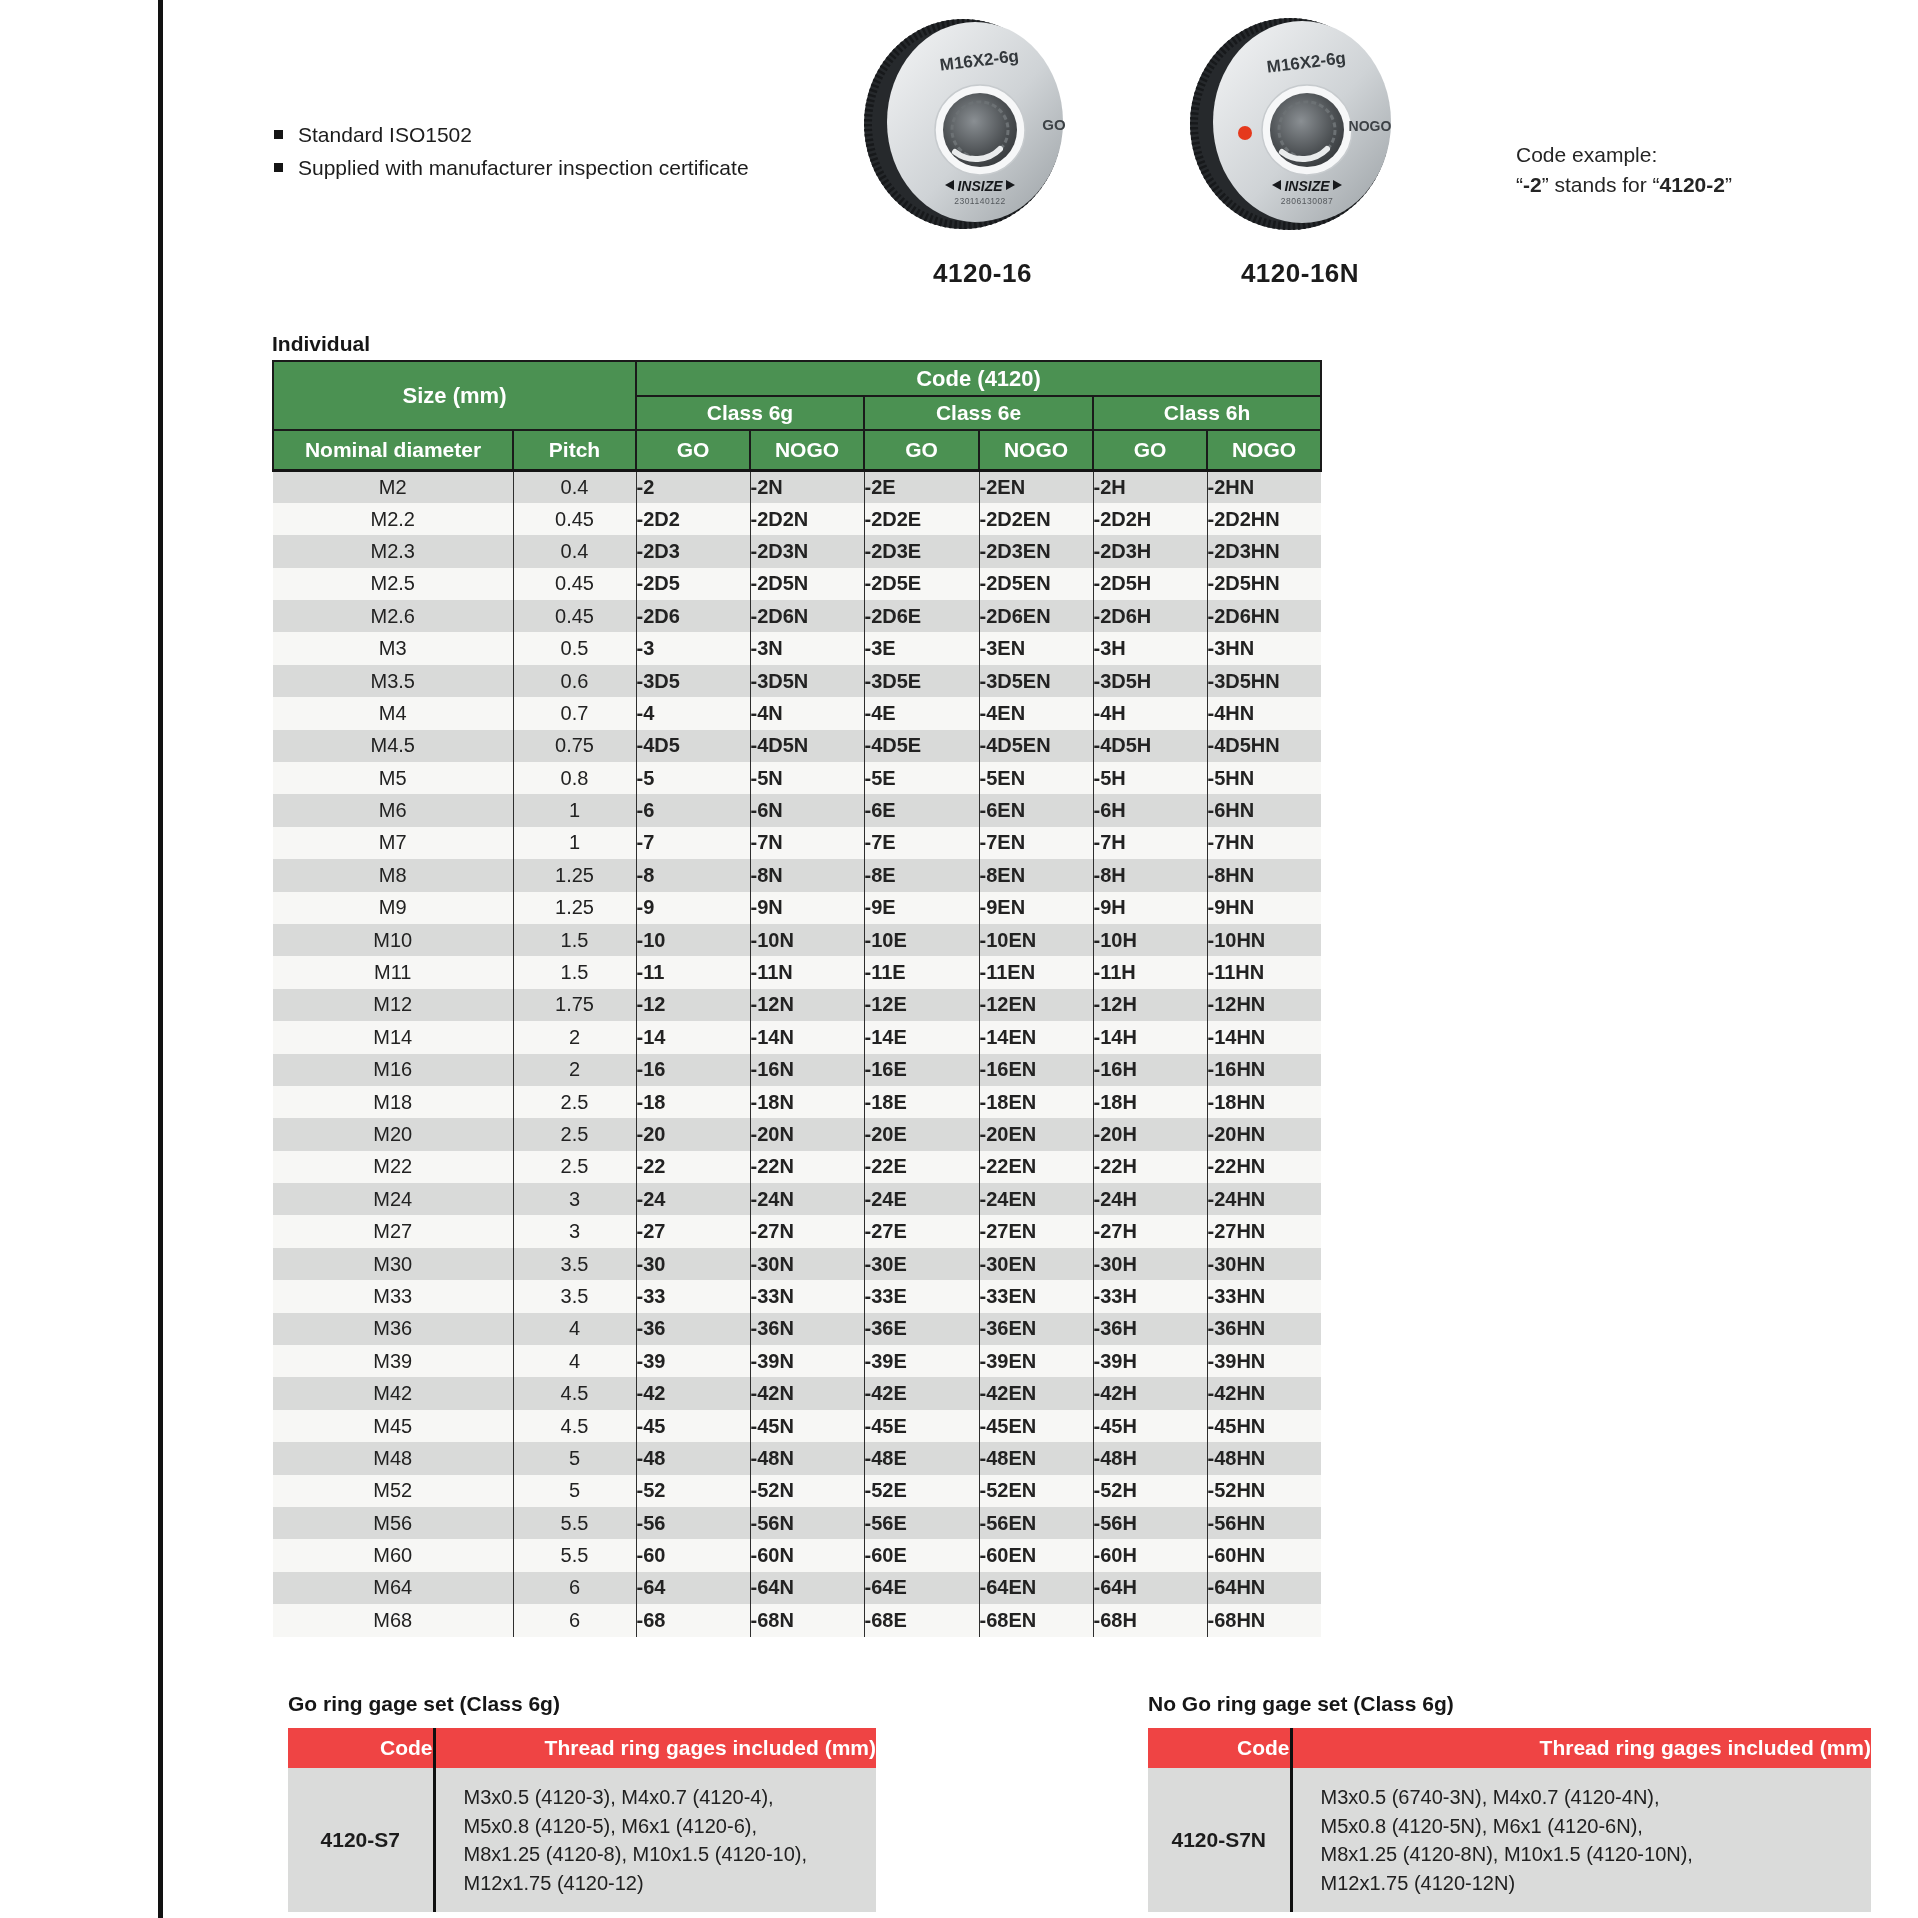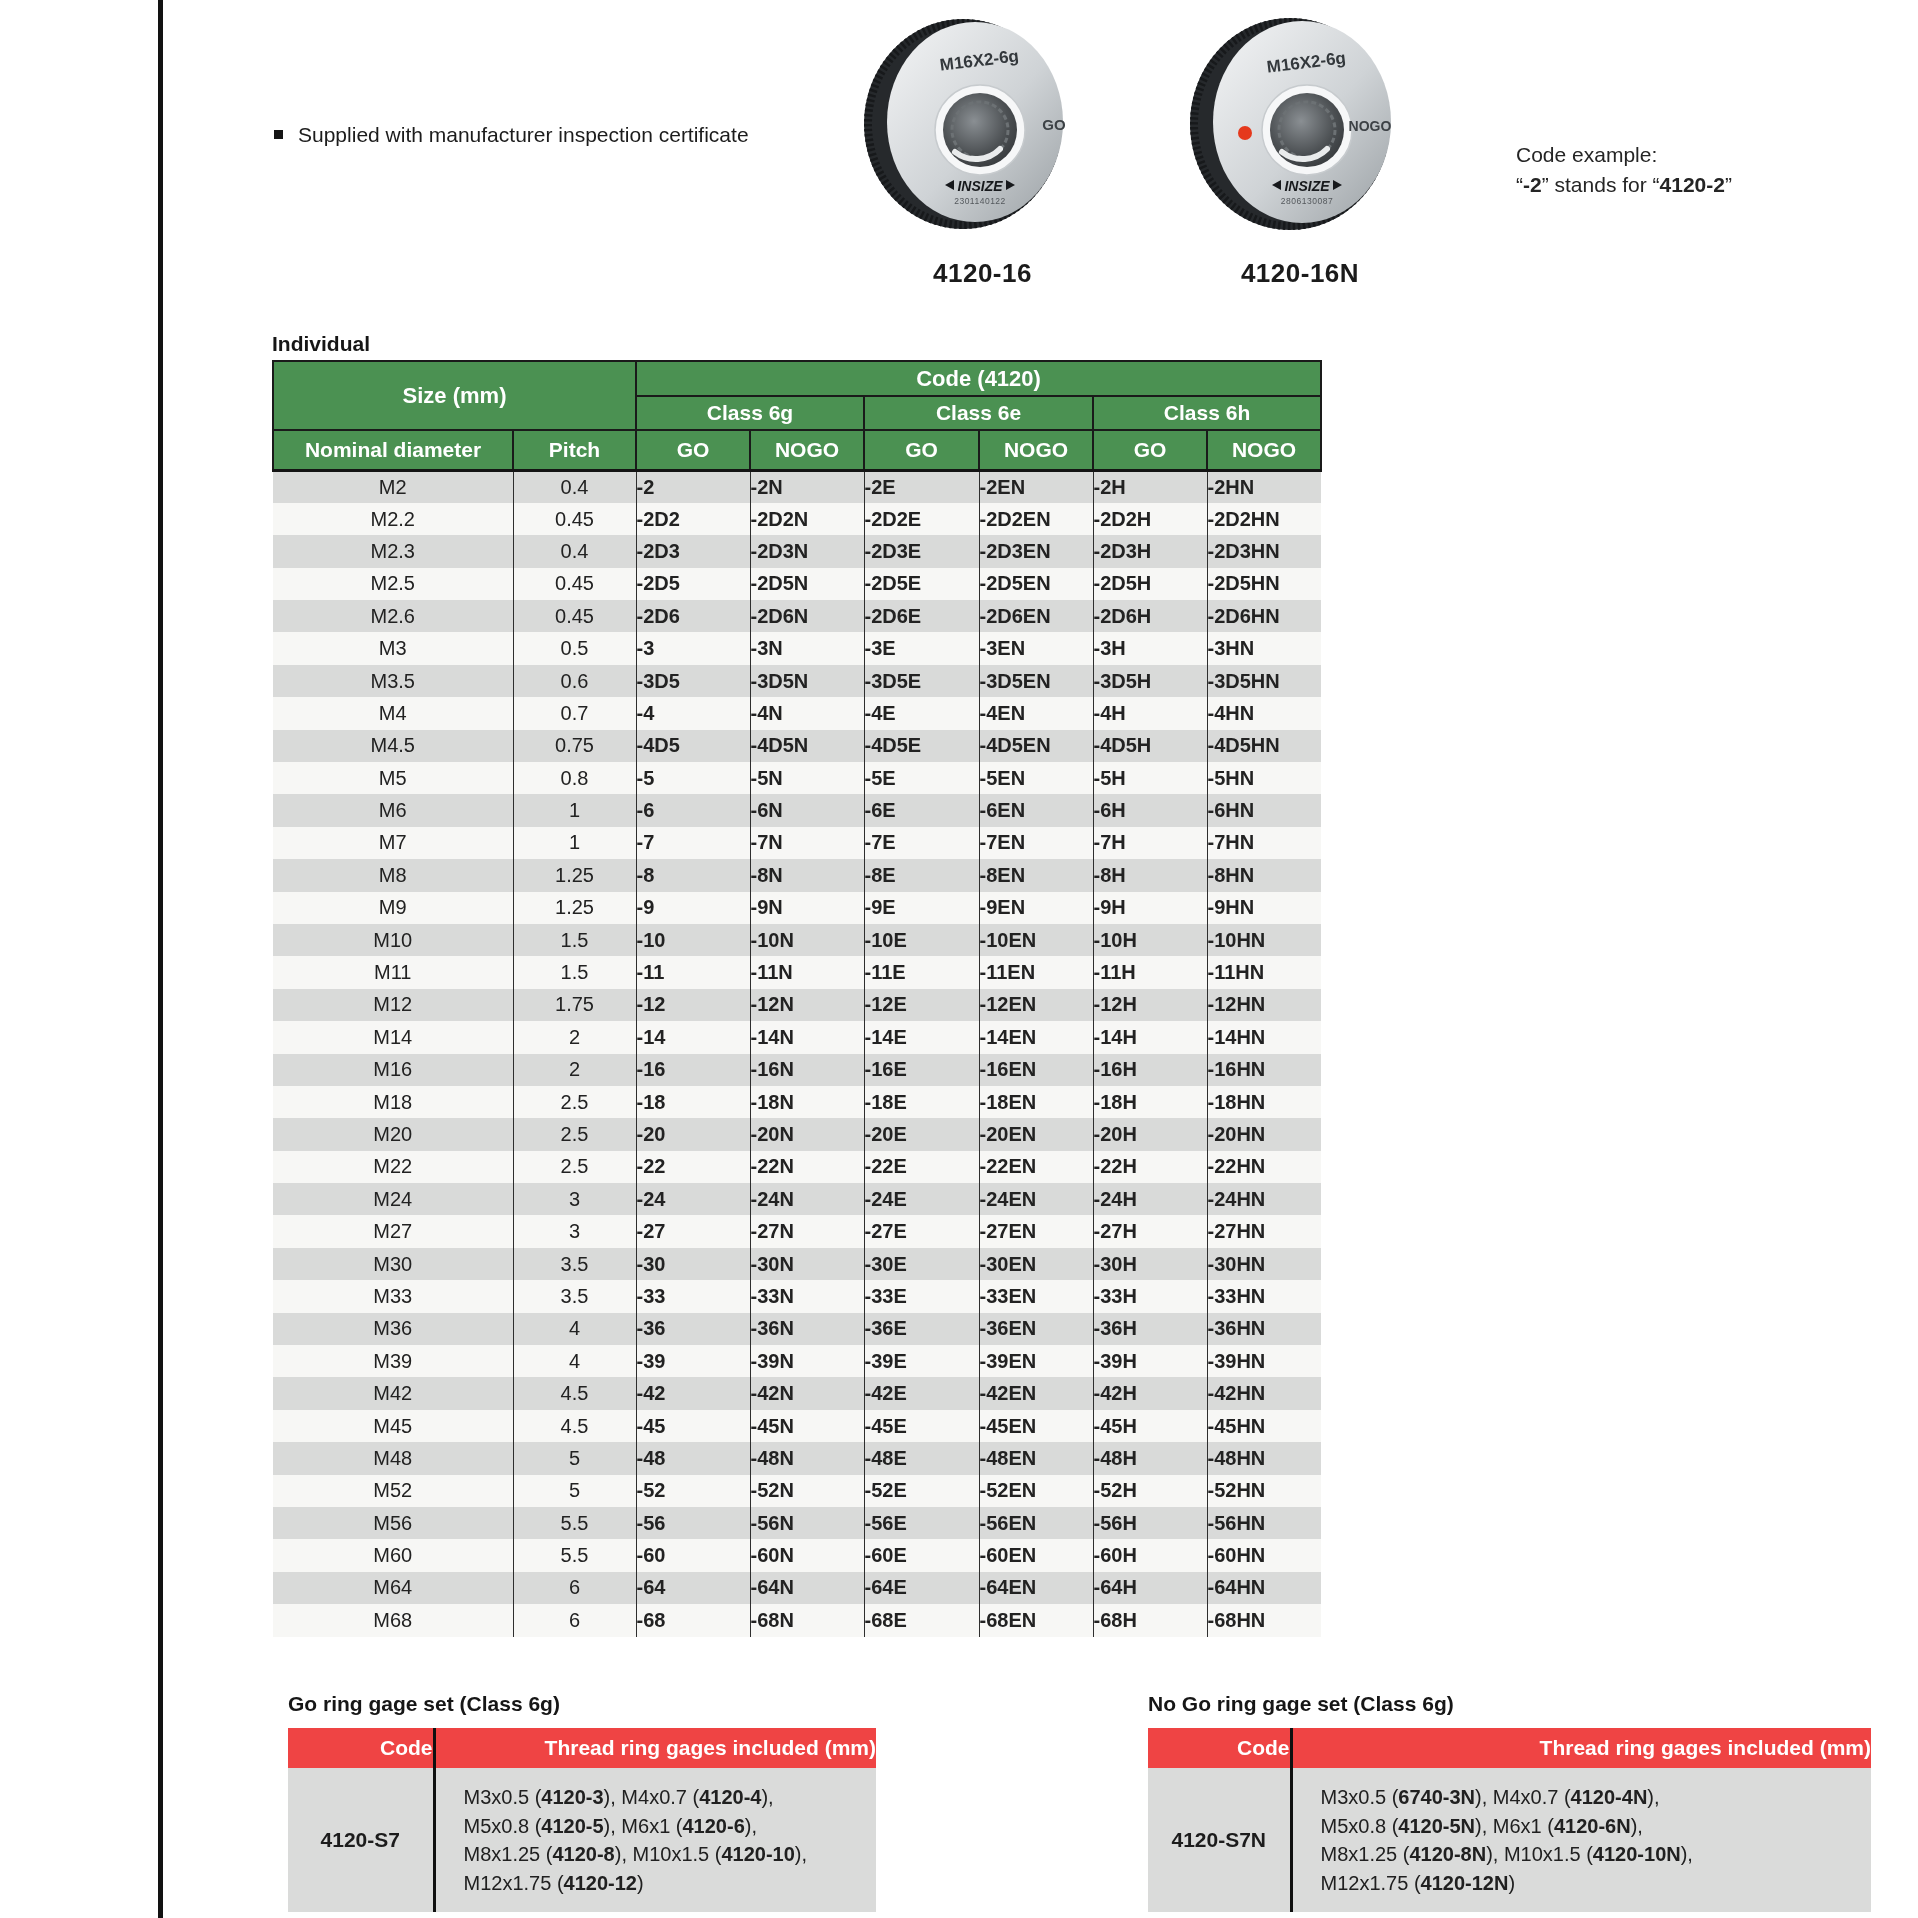--- a/index.html
+++ b/index.html
@@ -64,30 +64,34 @@
   .set-heading{font-size:21px;font-weight:bold;color:#161616;margin:0 0 12px 0;}
   table.set{width:100%;border-collapse:collapse;table-layout:fixed;}
   table.set th{
     background:#ef4444;color:#ffffff;font-weight:bold;font-size:21px;
     height:40px;text-align:right;padding:0 0 0 28px;vertical-align:middle;
   }
   table.set td{background:#dadbda;vertical-align:middle;}
   table.set .divided{border-right:3px solid #101010;}
   td.set-code{font-weight:bold;font-size:21px;text-align:center;height:142px;}
   td.set-lines{font-size:20px;line-height:28.5px;padding:12px 6px 12px 28px;color:#202020;}
-  td.set-lines b{font-weight:bold;}
+  td.set-lines b{font-weight:normal;}
 
   svg text{font-family:"Liberation Sans", sans-serif;}
 </style>
 </head>
 <body>
 
 <div class="page-rule"></div>
 
 <div class="bullets">
+  <div class="bullet-line">
+    <span class="bullet-sq"></span>
+    <span>Standard ISO1502</span>
+  </div>
   <div class="bullet-line">
     <span class="bullet-sq"></span>
     <span>Supplied with manufacturer inspection certificate</span>
   </div>
 </div>
 
 <div class="ring ring-1">
   <svg width="210" height="220" viewBox="0 0 210 220">
     <defs>
       <linearGradient id="face1" x1="0" y1="0" x2="1" y2="1">

